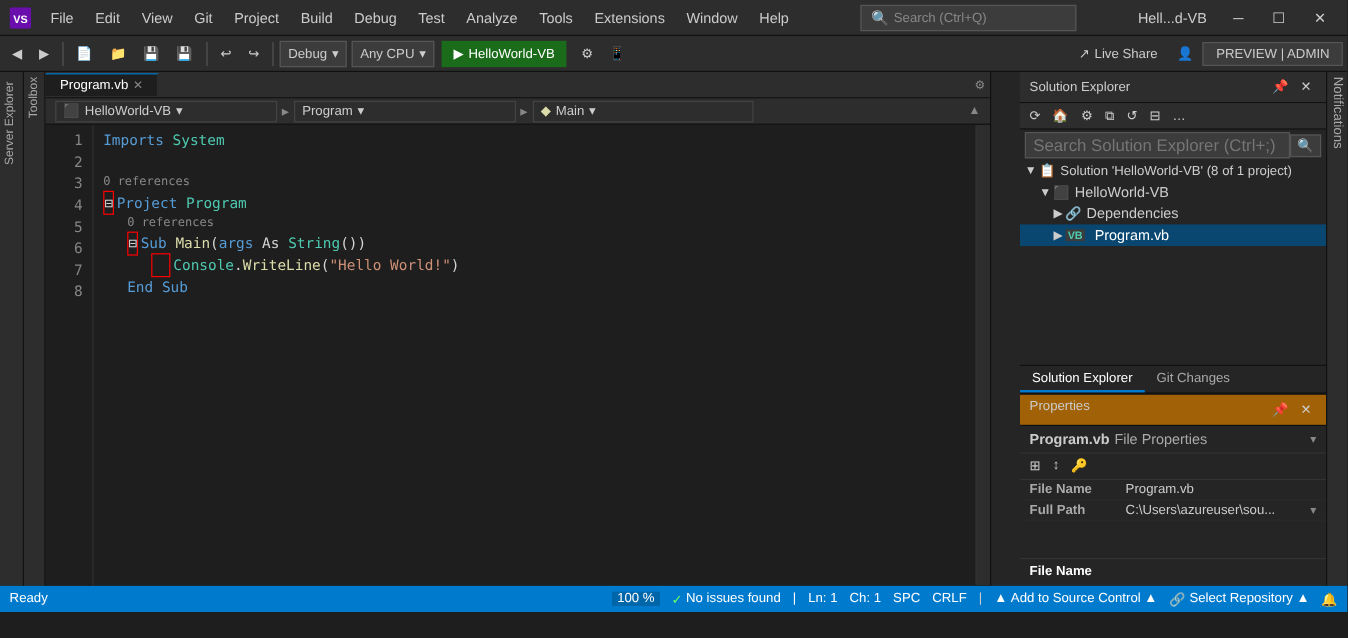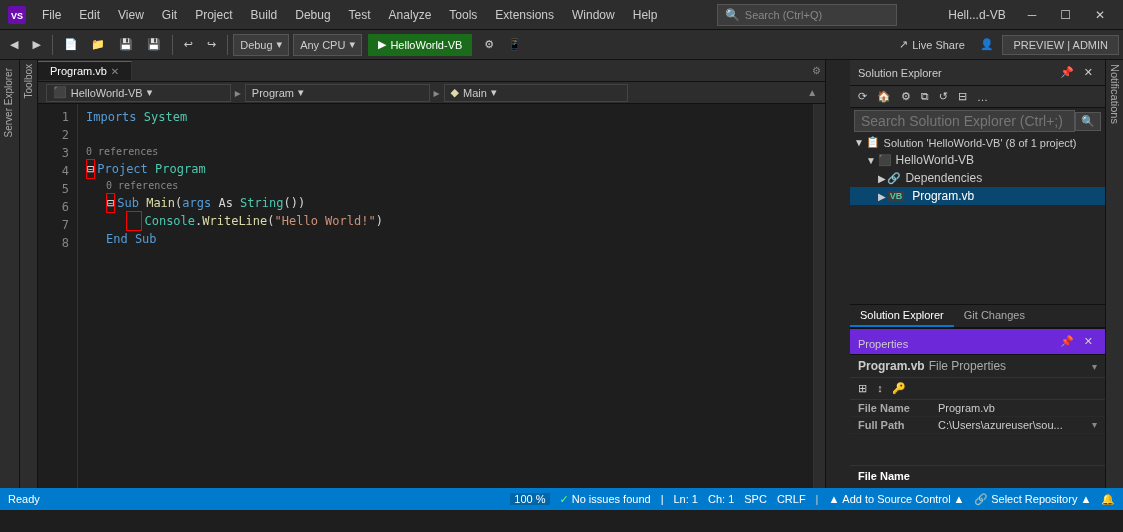--- a/index.html
+++ b/index.html
@@ -71,21 +71,21 @@
     .tree-arrow { color: #ccc; margin-right: 2px; font-size: 10px; cursor: pointer; }
     .tree-icon { margin-right: 4px; font-size: 11px; }
 
     
     .se-tabs { display: flex; border-top: 1px solid #111; border-bottom: 1px solid #111; }
     .se-tab { padding: 4px 10px; font-size: 11px; color: #aaa; cursor: pointer; border-bottom: 2px solid transparent; }
     .se-tab.active { color: #fff; border-bottom: 2px solid #007acc; }
 
     
     .properties-panel { height: 160px; border-top: 1px solid #111; display: flex; flex-direction: column; }
-    .props-header { background: #6d28d9; padding: 4px 8px; font-size: 11px; color: #ccc; display: flex; align-items: flex-end; justify-content: space-between; border-bottom: 1px solid #111; }
+    .props-header { background: #a16207; padding: 4px 8px; font-size: 11px; color: #ccc; display: flex; align-items: flex-start; justify-content: space-between; border-bottom: 1px solid #111; }
     .props-file-row { padding: 4px 8px; font-size: 12px; color: #ccc; display: flex; align-items: center; gap: 4px; border-bottom: 1px solid #333; }
     .props-toolbar { display: flex; gap: 2px; padding: 2px 4px; border-bottom: 1px solid #333; }
     .props-table { flex: 1; overflow: hidden; }
     .props-row { display: flex; font-size: 11px; padding: 2px 8px; border-bottom: 1px solid #2a2a2a; }
     .props-key { color: #aaa; width: 80px; flex-shrink: 0; font-weight: 600; }
     .props-val { color: #ccc; flex: 1; overflow: hidden; text-overflow: ellipsis; white-space: nowrap; }
     .props-footer { padding: 4px 8px; font-size: 11px; color: #aaa; border-top: 1px solid #333; }
     .props-footer .label { color: #fff; font-weight: 600; margin-bottom: 2px; }
 
     .notifications-tab { width: 18px; background: #2d2d2d; border-left: 1px solid #111; display: flex; flex-direction: column; align-items: center; padding-top: 4px; }

